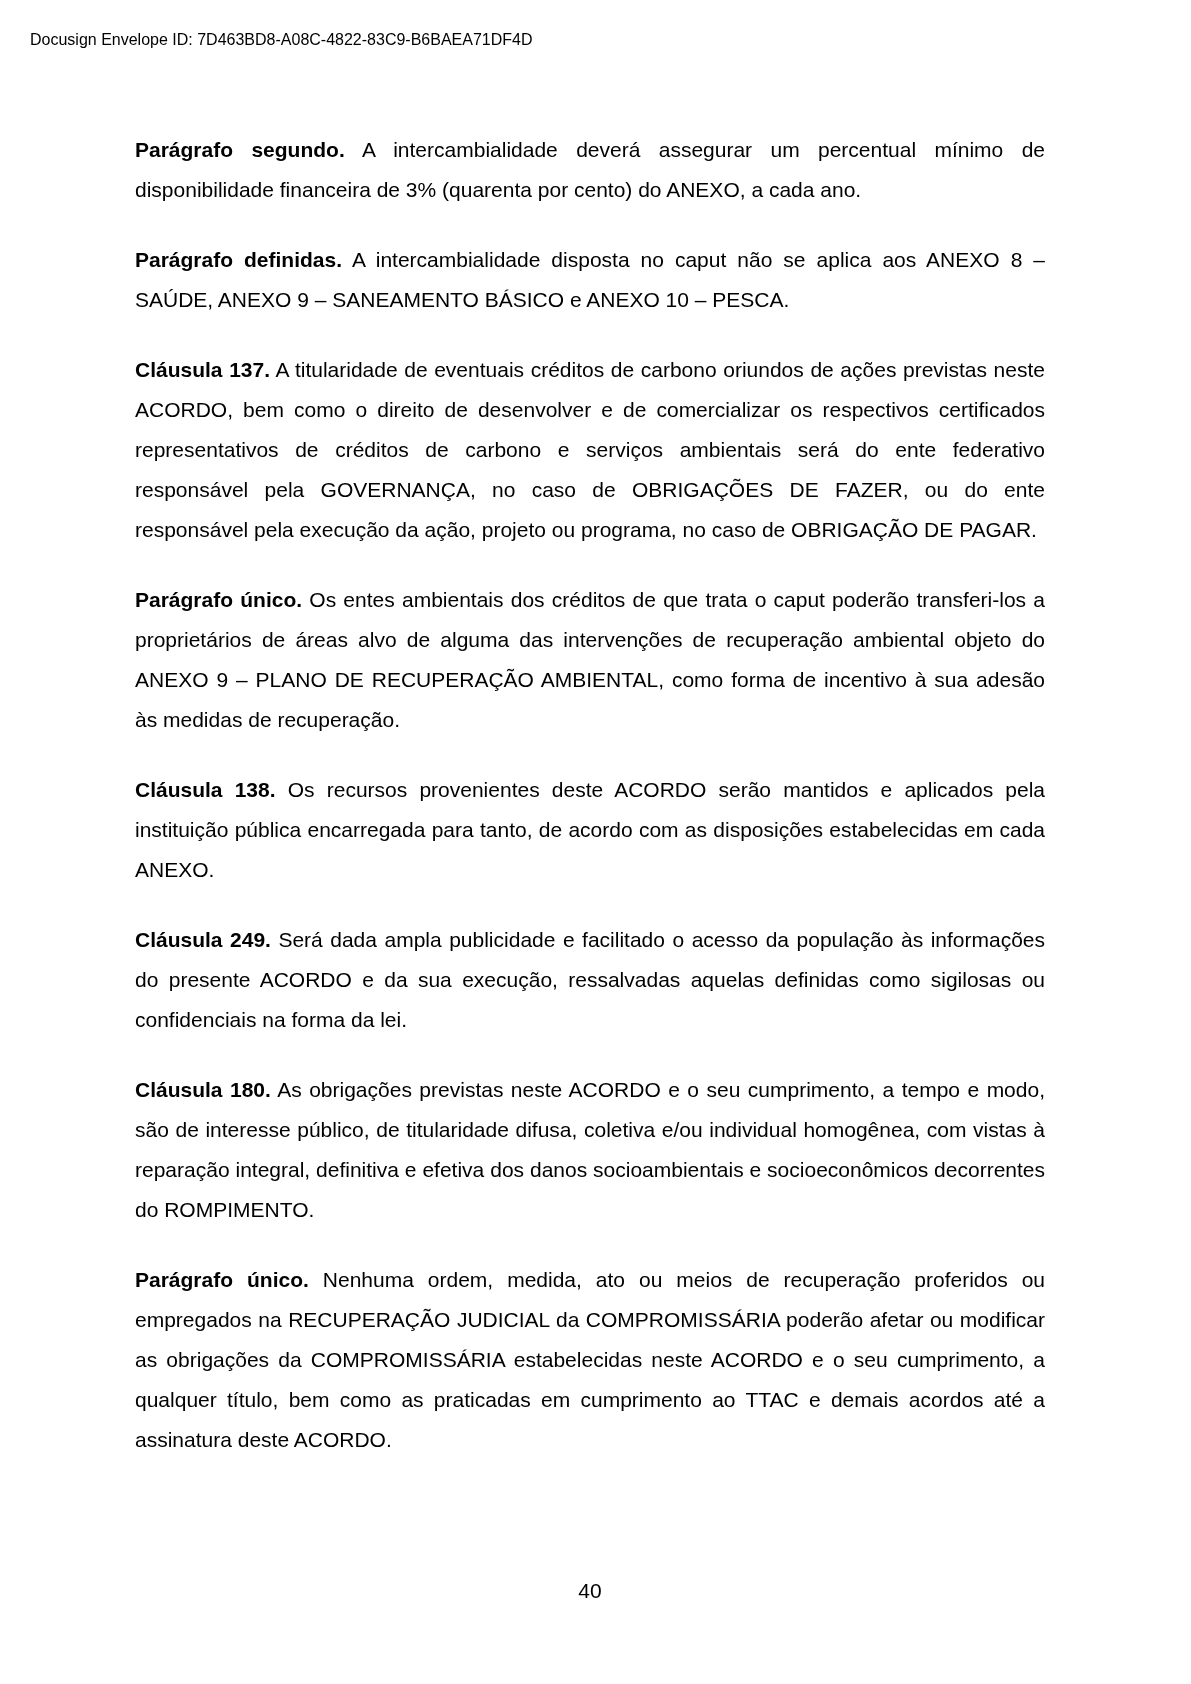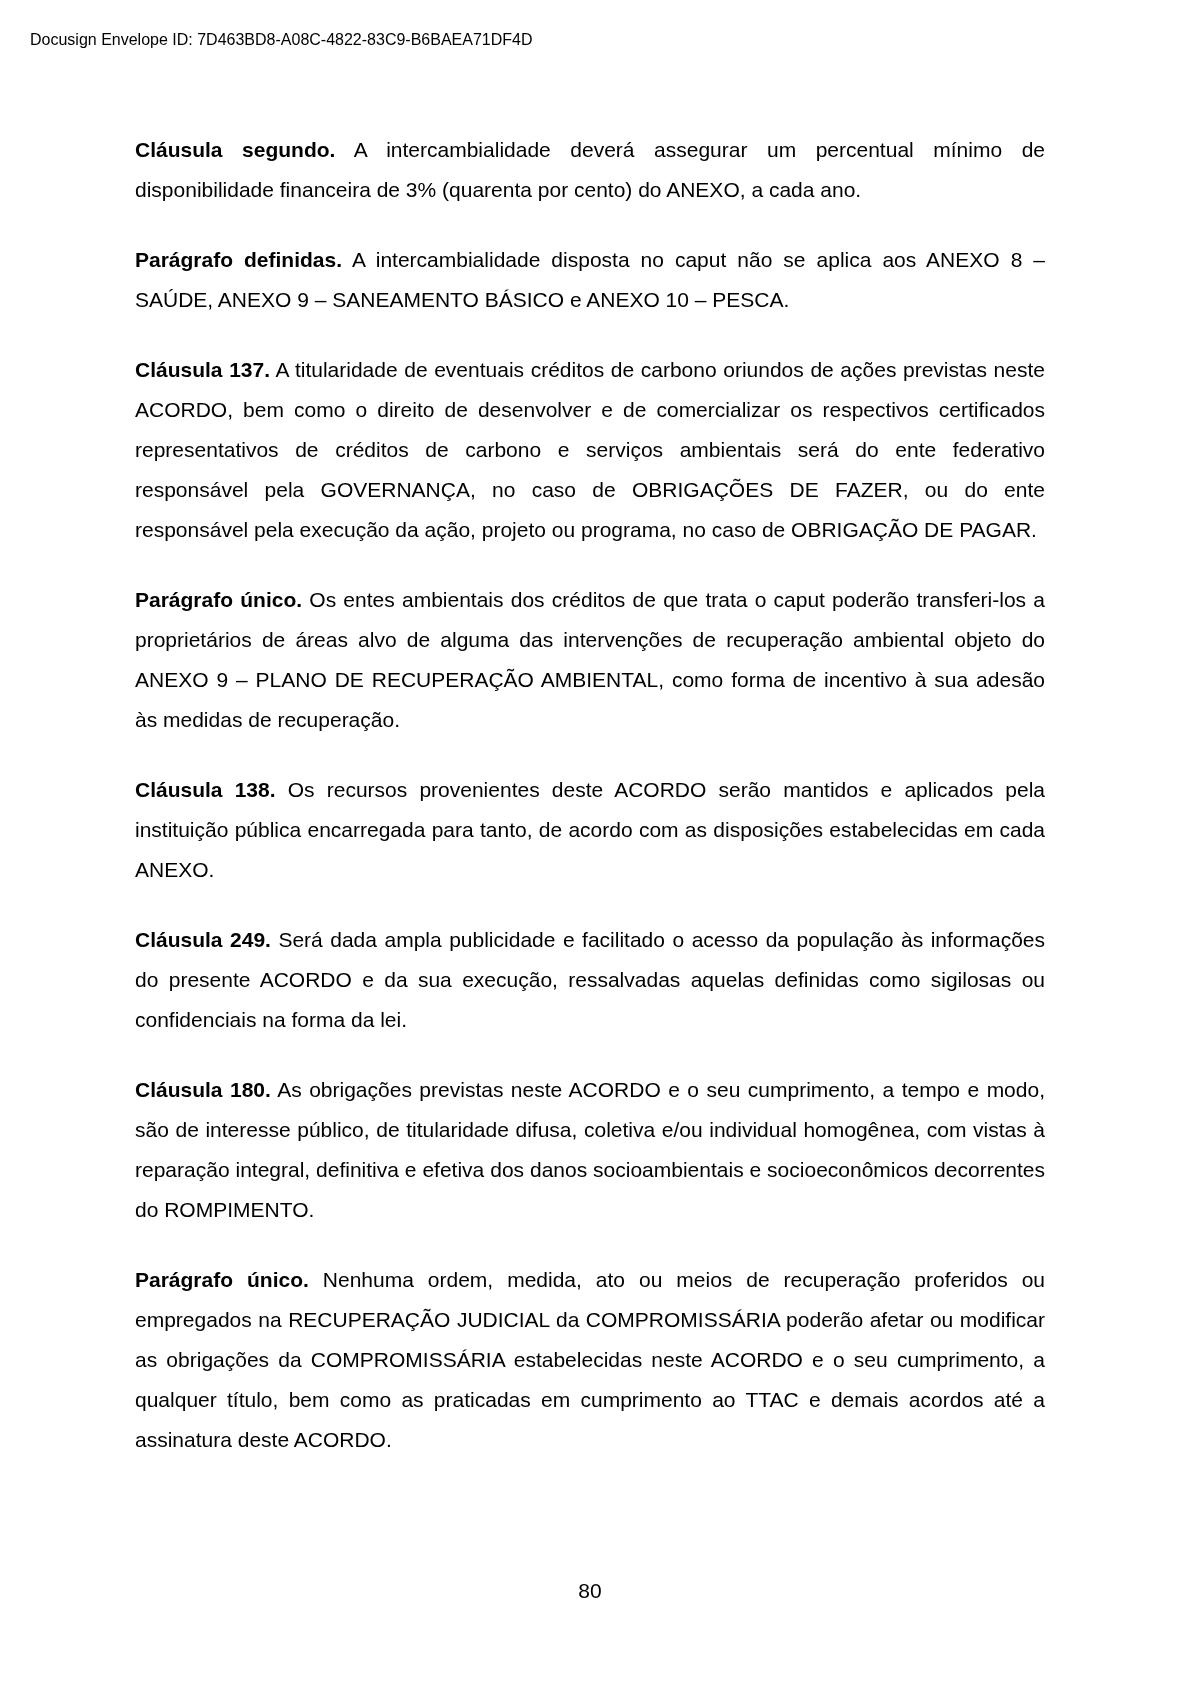--- a/index.html
+++ b/index.html
@@ -55,21 +55,21 @@
 </head>
 <body>
 
 <div class="page">
 
   <div class="envelope-header">Docusign Envelope ID: 7D463BD8-A08C-4822-83C9-B6BAEA71DF4D</div>
 
   <div class="doc-body">
 
     <p>
-      <span class="run-bold">Cláusula segundo.</span><span> A intercambialidade deverá assegurar um percentual mínimo de disponibilidade financeira de 3% (quarenta por cento) do ANEXO, a cada ano.</span>
+      <span class="run-bold">Parágrafo segundo.</span><span> A intercambialidade deverá assegurar um percentual mínimo de disponibilidade financeira de 3% (quarenta por cento) do ANEXO, a cada ano.</span>
     </p>
 
     <p>
       <span class="run-bold">Parágrafo definidas.</span><span> A intercambialidade disposta no </span><span class="run-italic">caput</span><span> não se aplica aos ANEXO 8 – SAÚDE, ANEXO 9 – SANEAMENTO BÁSICO e ANEXO 10 – PESCA.</span>
     </p>
 
     <p>
       <span class="run-bold">Cláusula 137.</span><span> A titularidade de eventuais créditos de carbono oriundos de ações previstas neste ACORDO, bem como o direito de desenvolver e de comercializar os respectivos certificados representativos de créditos de carbono e serviços ambientais será do ente federativo responsável pela GOVERNANÇA, no caso de OBRIGAÇÕES DE FAZER, ou do ente responsável pela execução da ação, projeto ou programa, no caso de OBRIGAÇÃO DE PAGAR.</span>
     </p>
 
@@ -88,15 +88,15 @@
     <p>
       <span class="run-bold">Cláusula 180.</span><span> As obrigações previstas neste ACORDO e o seu cumprimento, a tempo e modo, são de interesse público, de titularidade difusa, coletiva e/ou individual homogênea, com vistas à reparação integral, definitiva e efetiva dos danos socioambientais e socioeconômicos decorrentes do ROMPIMENTO.</span>
     </p>
 
     <p>
       <span class="run-bold">Parágrafo único.</span><span> Nenhuma ordem, medida, ato ou meios de recuperação proferidos ou empregados na RECUPERAÇÃO JUDICIAL da COMPROMISSÁRIA poderão afetar ou modificar as obrigações da COMPROMISSÁRIA estabelecidas neste ACORDO e o seu cumprimento, a qualquer título, bem como as praticadas em cumprimento ao TTAC e demais acordos até a assinatura deste ACORDO.</span>
     </p>
 
   </div>
 
-  <div class="page-footer">80</div>
+  <div class="page-footer">40</div>
 
 </div>
 
 </body></html>

